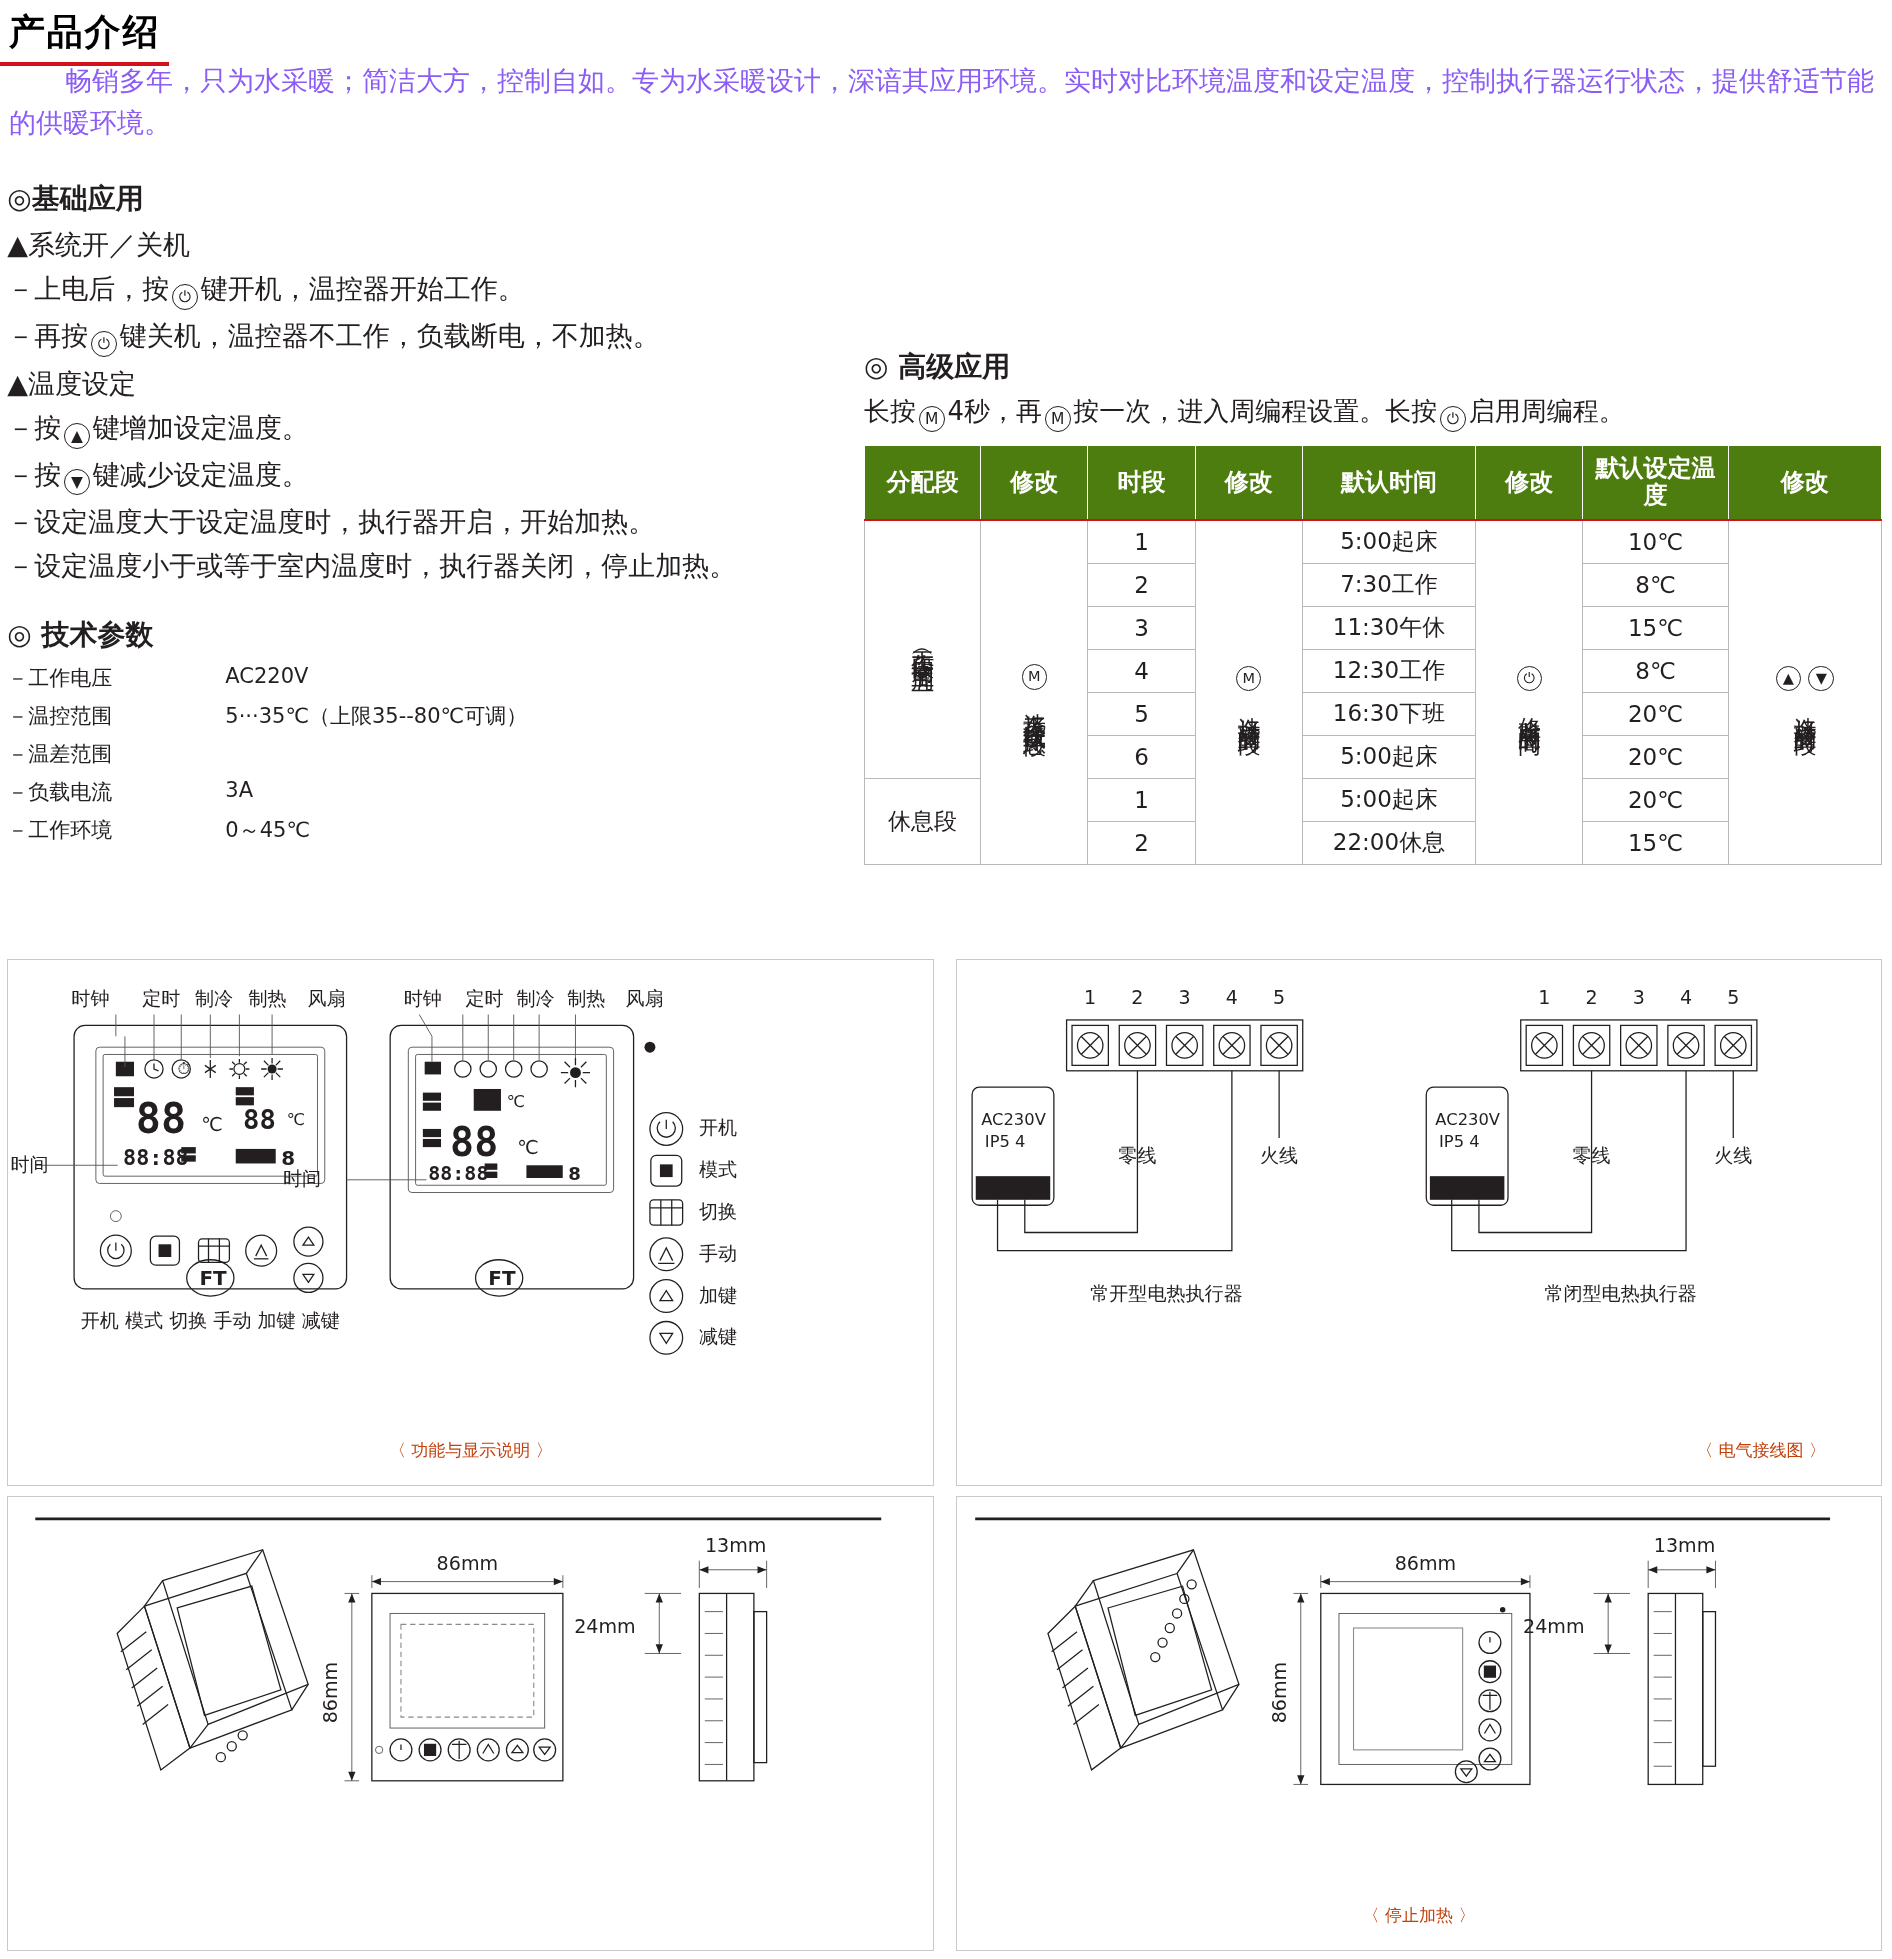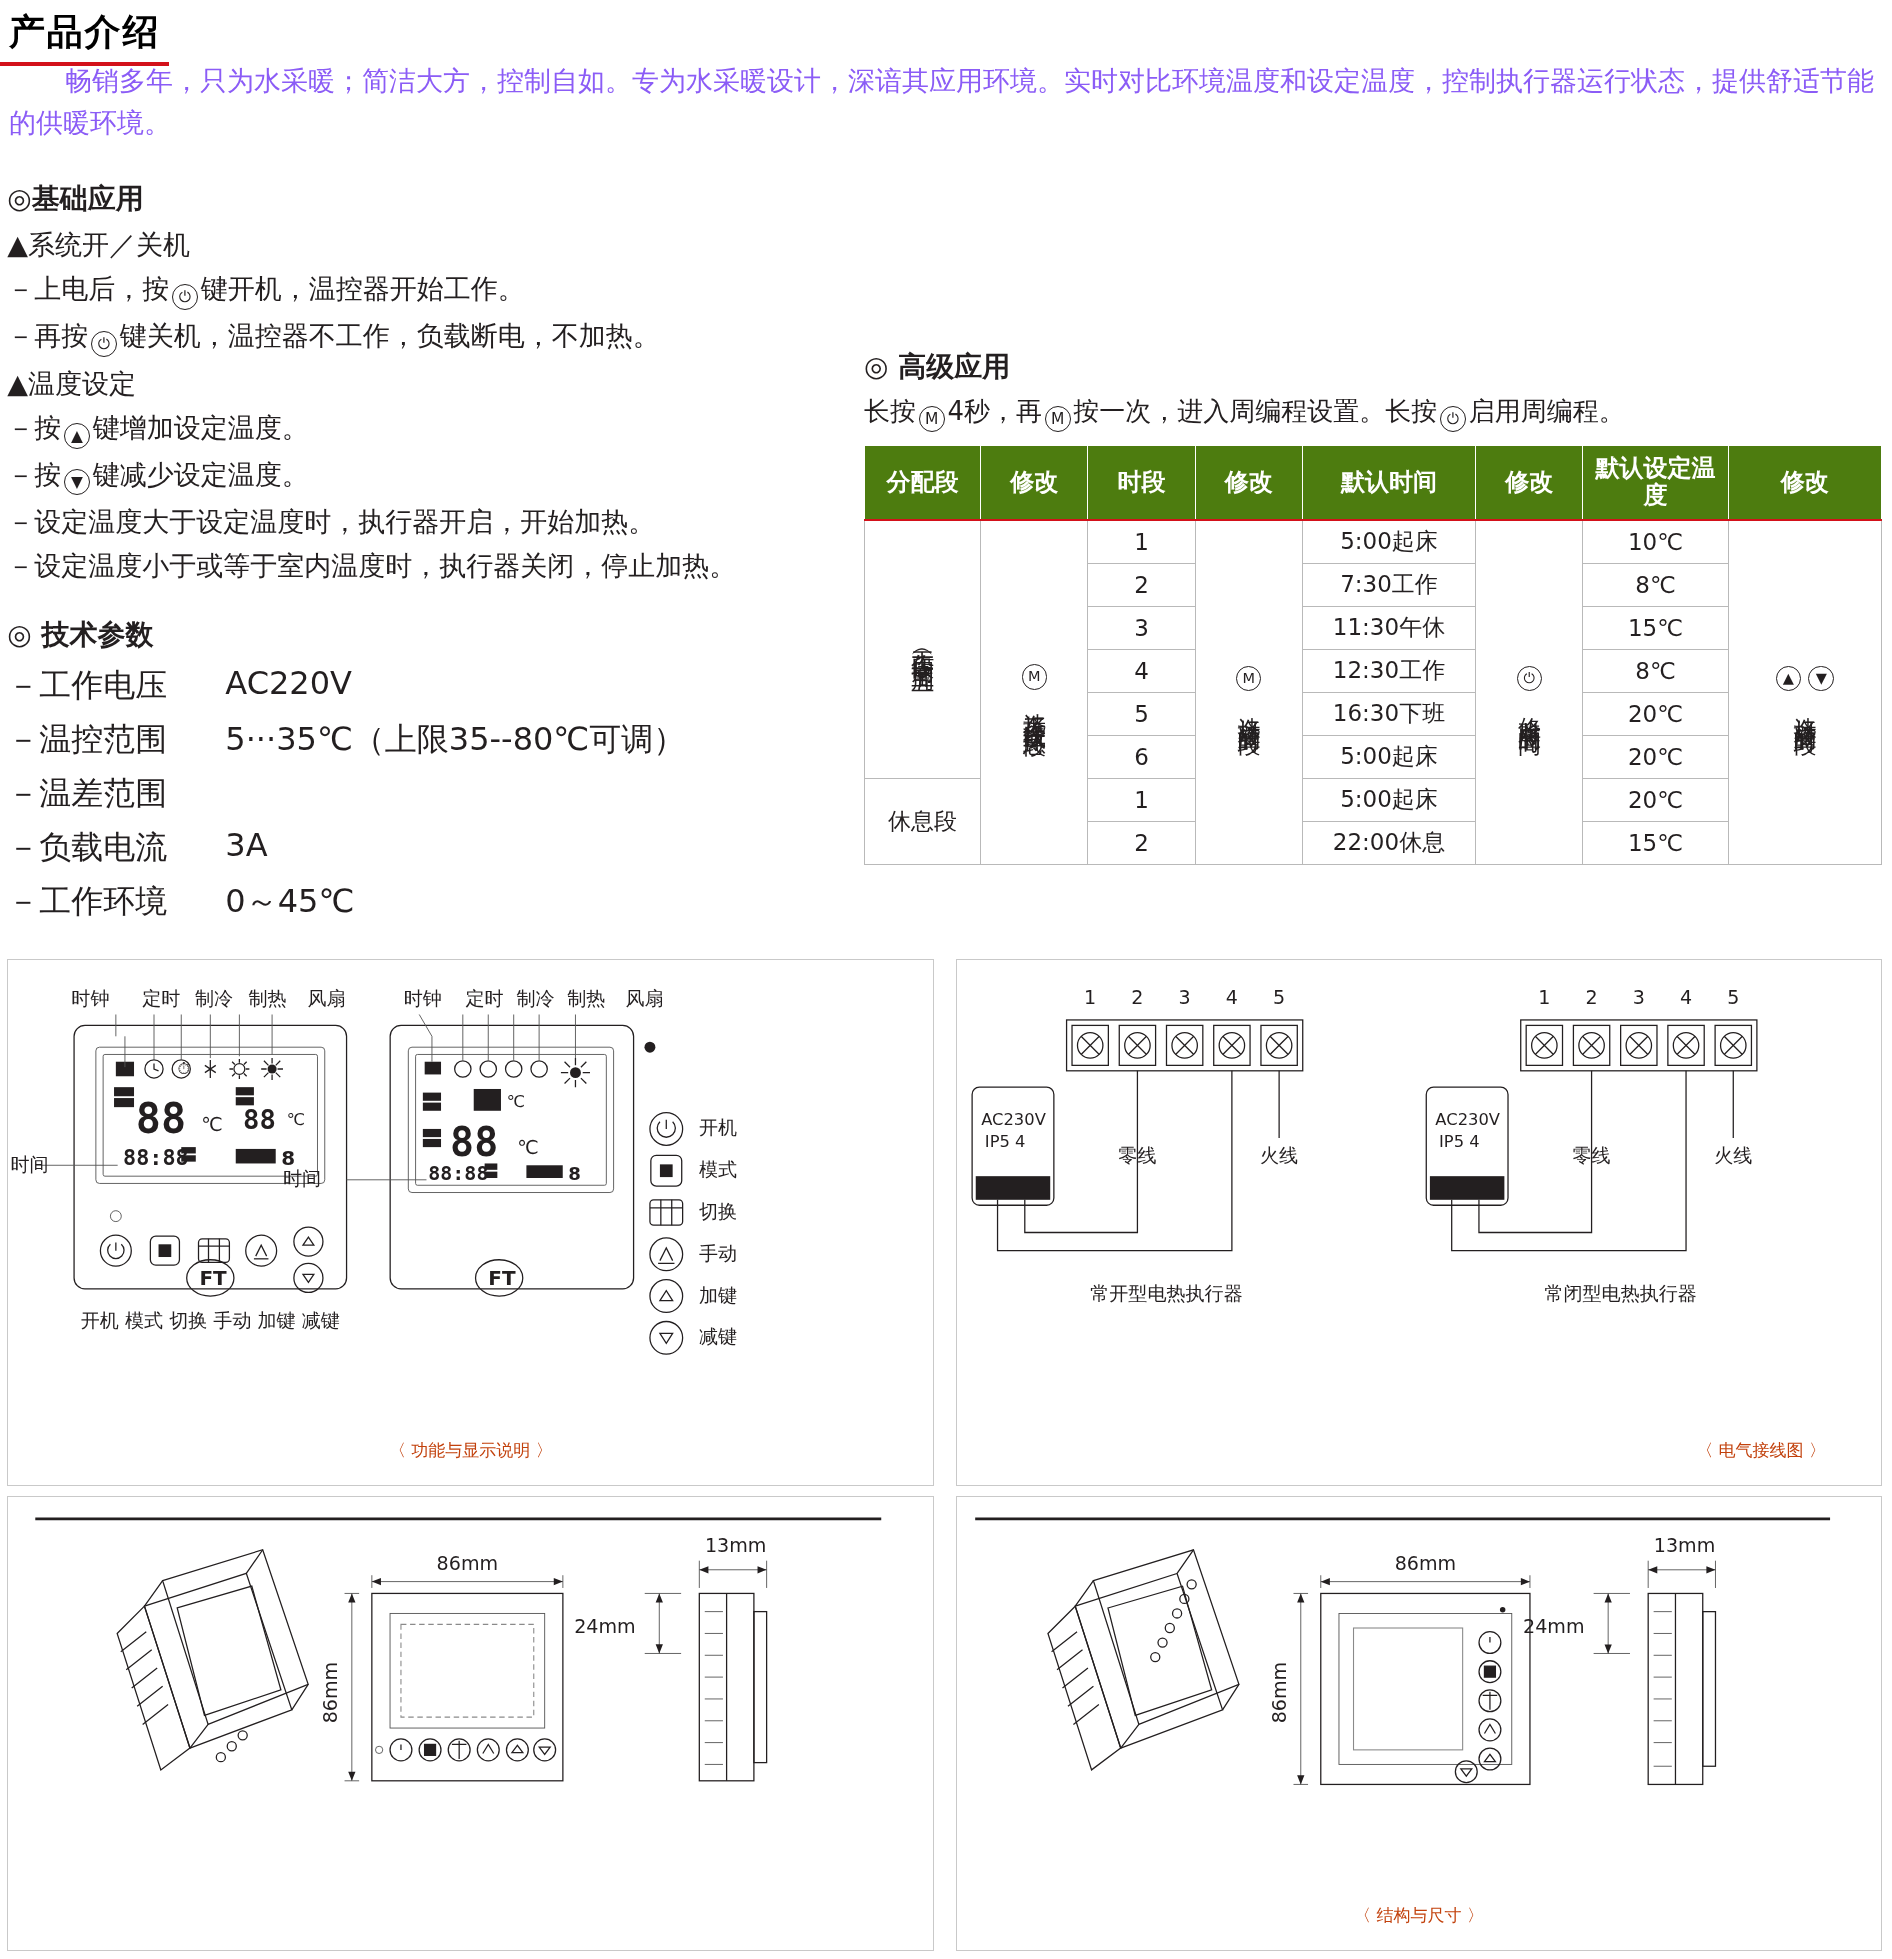--- a/index.html
+++ b/index.html
@@ -24,21 +24,21 @@
   .intro {
     position:absolute; left:9px; top:60px; width:1873px;
     font-size:27px; line-height:1.55; text-indent:56px;
     color:#8b5cf6;
   }
   
   .left-col { position:absolute; left:7.3px; top:173px; width:818px; }
   .sec-head { font-size:28px; font-weight:bold; margin:7.3px 0 5.5px 0; }
   .sub-head { font-size:27px; margin:9px 0 3.6px 0; }
   .line { font-size:27px; margin:8.2px 0; line-height:1.35; }
-  .spec-row { display:flex; font-size:32px; margin:10px 0; }
+  .spec-row { display:flex; font-size:21px; margin:10px 0; }
   .spec-key { width:218px; }
   .spec-val { flex:1; }
   .inline-key {
     display:inline-block; width:26px; height:26px; line-height:24.5px;
     border:1.8px solid #231f20; border-radius:50%;
     text-align:center; font-size:15.5px; vertical-align:-3.6px;
     margin:0 2.7px;
   }
   
   .right-col { position:absolute; left:864px; top:341px; width:1018px; }
@@ -611,15 +611,15 @@
       <path class="thin" d="M766 126 L786 126 M766 150 L786 150 M766 174 L786 174 M766 198 L786 198 M766 222 L786 222 M766 246 L786 246 M766 270 L786 270 M766 296 L786 296"></path>
       <rect x="820" y="126" width="14" height="170" class="stroke"></rect>
       <path class="thin" d="M760 70 L760 100 M834 70 L834 100 M760 80 L834 80"></path>
       <path d="M760 80 l10 -4 v8 z M834 80 l-10 -4 v8 z" fill="#231f20"></path>
       <text x="800" y="60" class="dim" text-anchor="middle">13mm</text>
       <path class="thin" d="M700 106 L740 106 M700 172 L740 172 M716 106 L716 172"></path>
       <path d="M716 106 l-4 10 h8 z M716 172 l-4 -10 h8 z" fill="#231f20"></path>
       <text x="690" y="150" class="dim" text-anchor="end">24mm</text>
     </g>
   </svg>
-  <div class="panel-cap">〈 结构与尺寸 〉</div>
+  <div class="panel-cap">〈 停止加热 〉</div>
 </div>
 
 
 </body></html>

